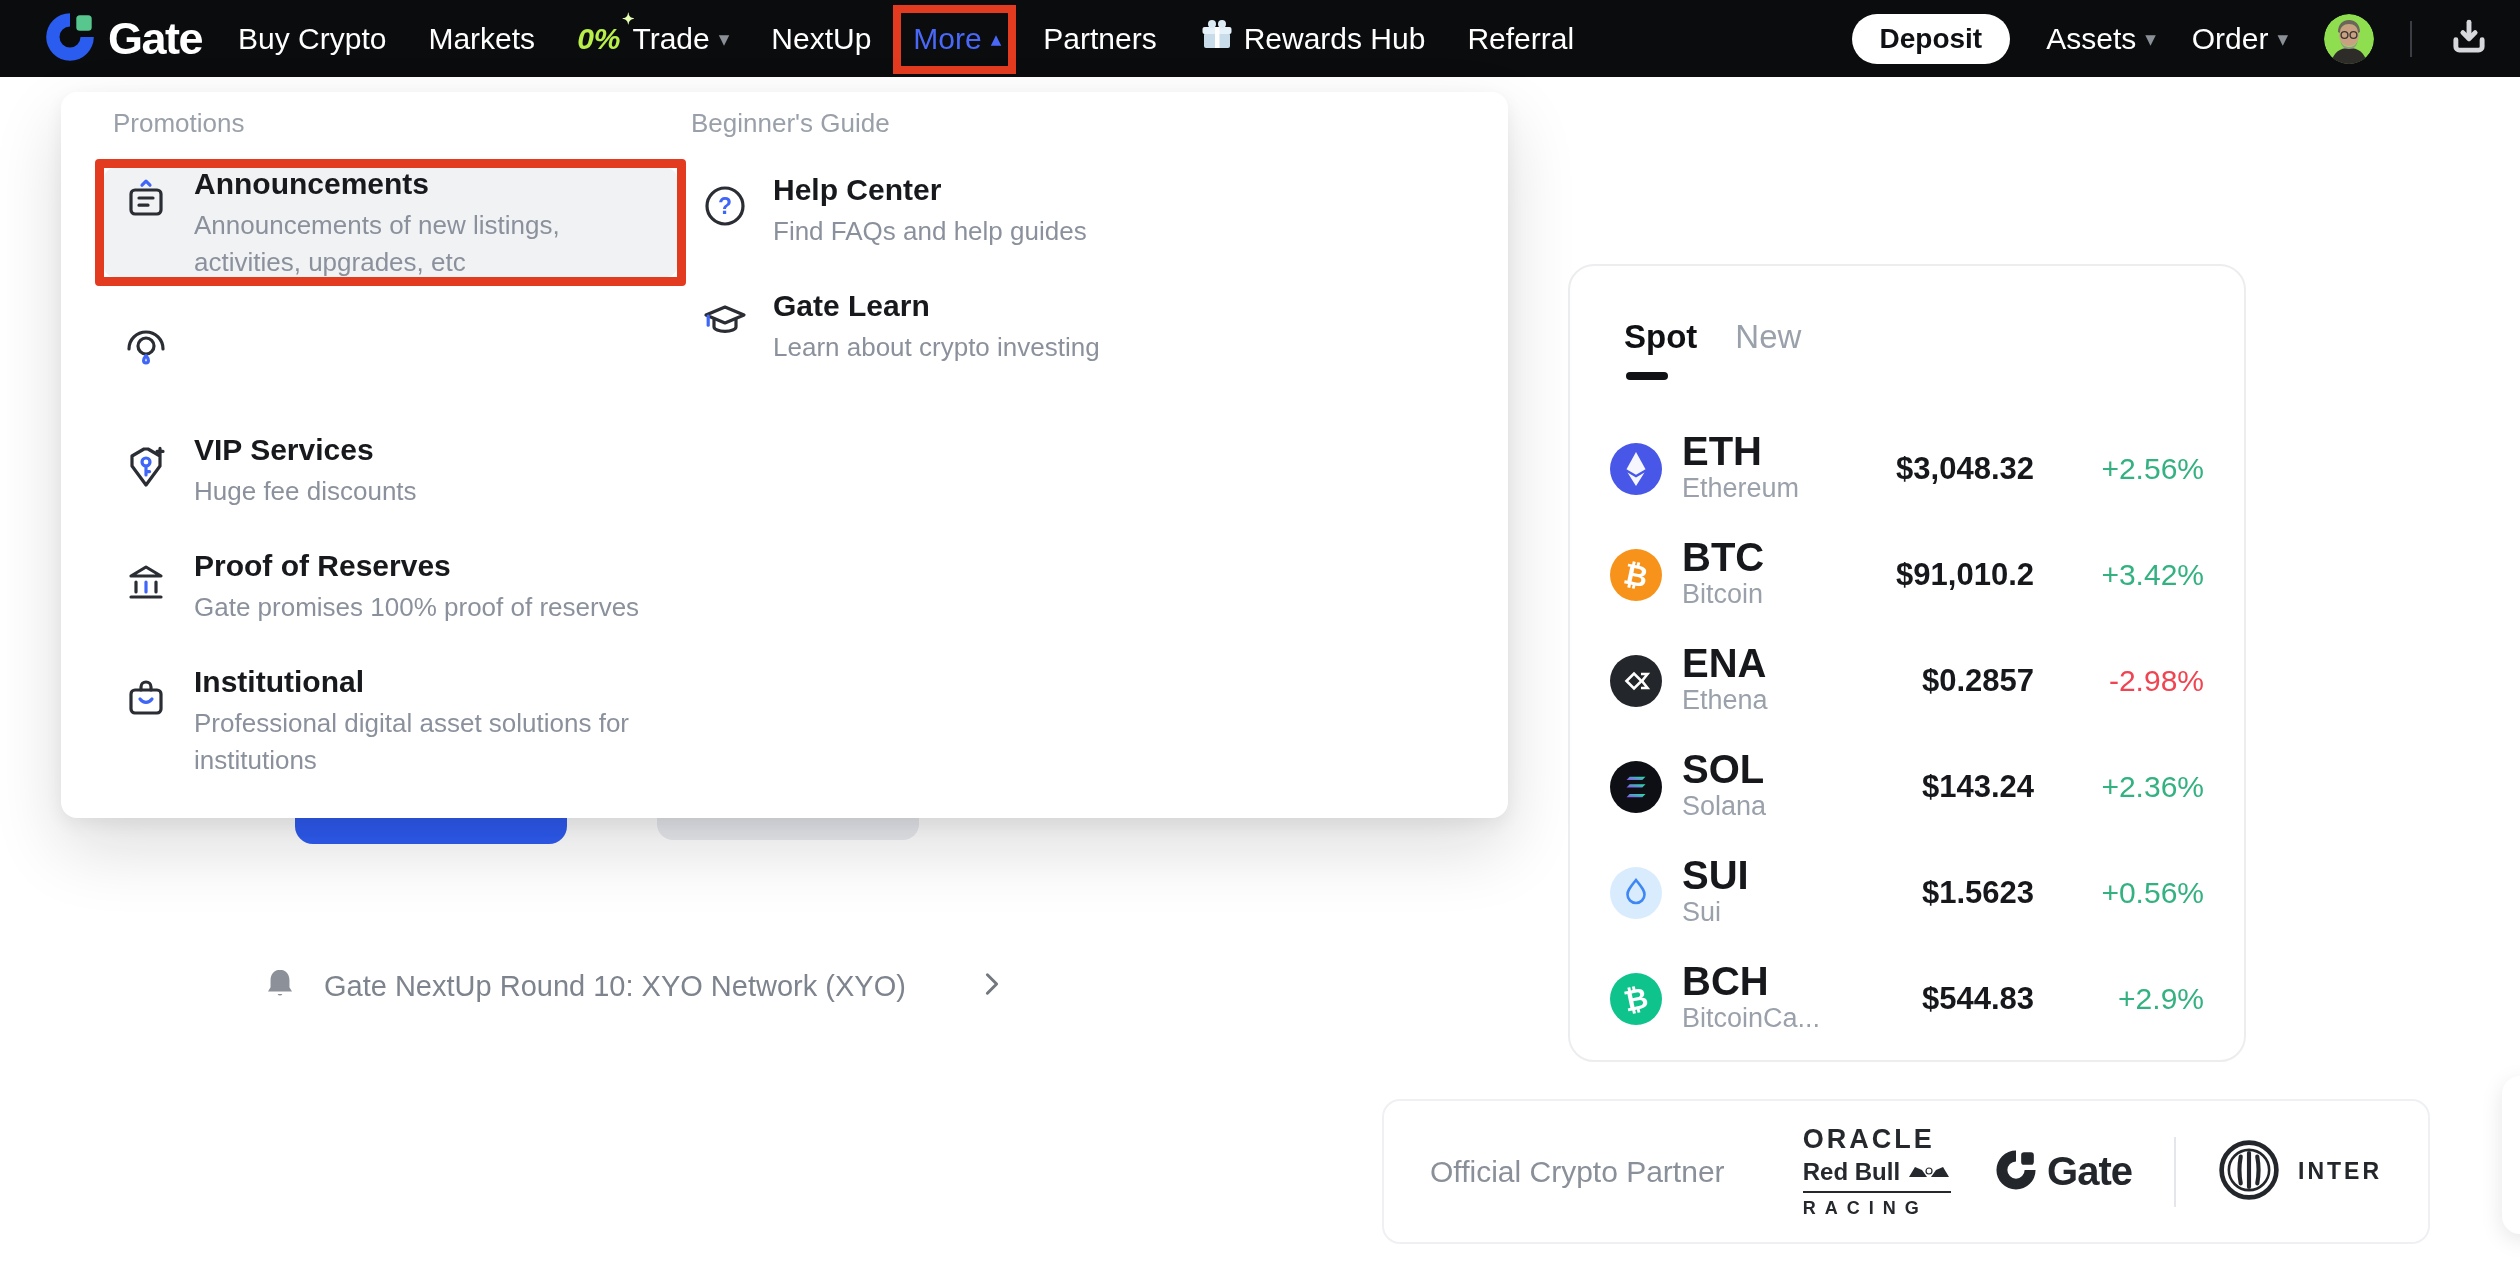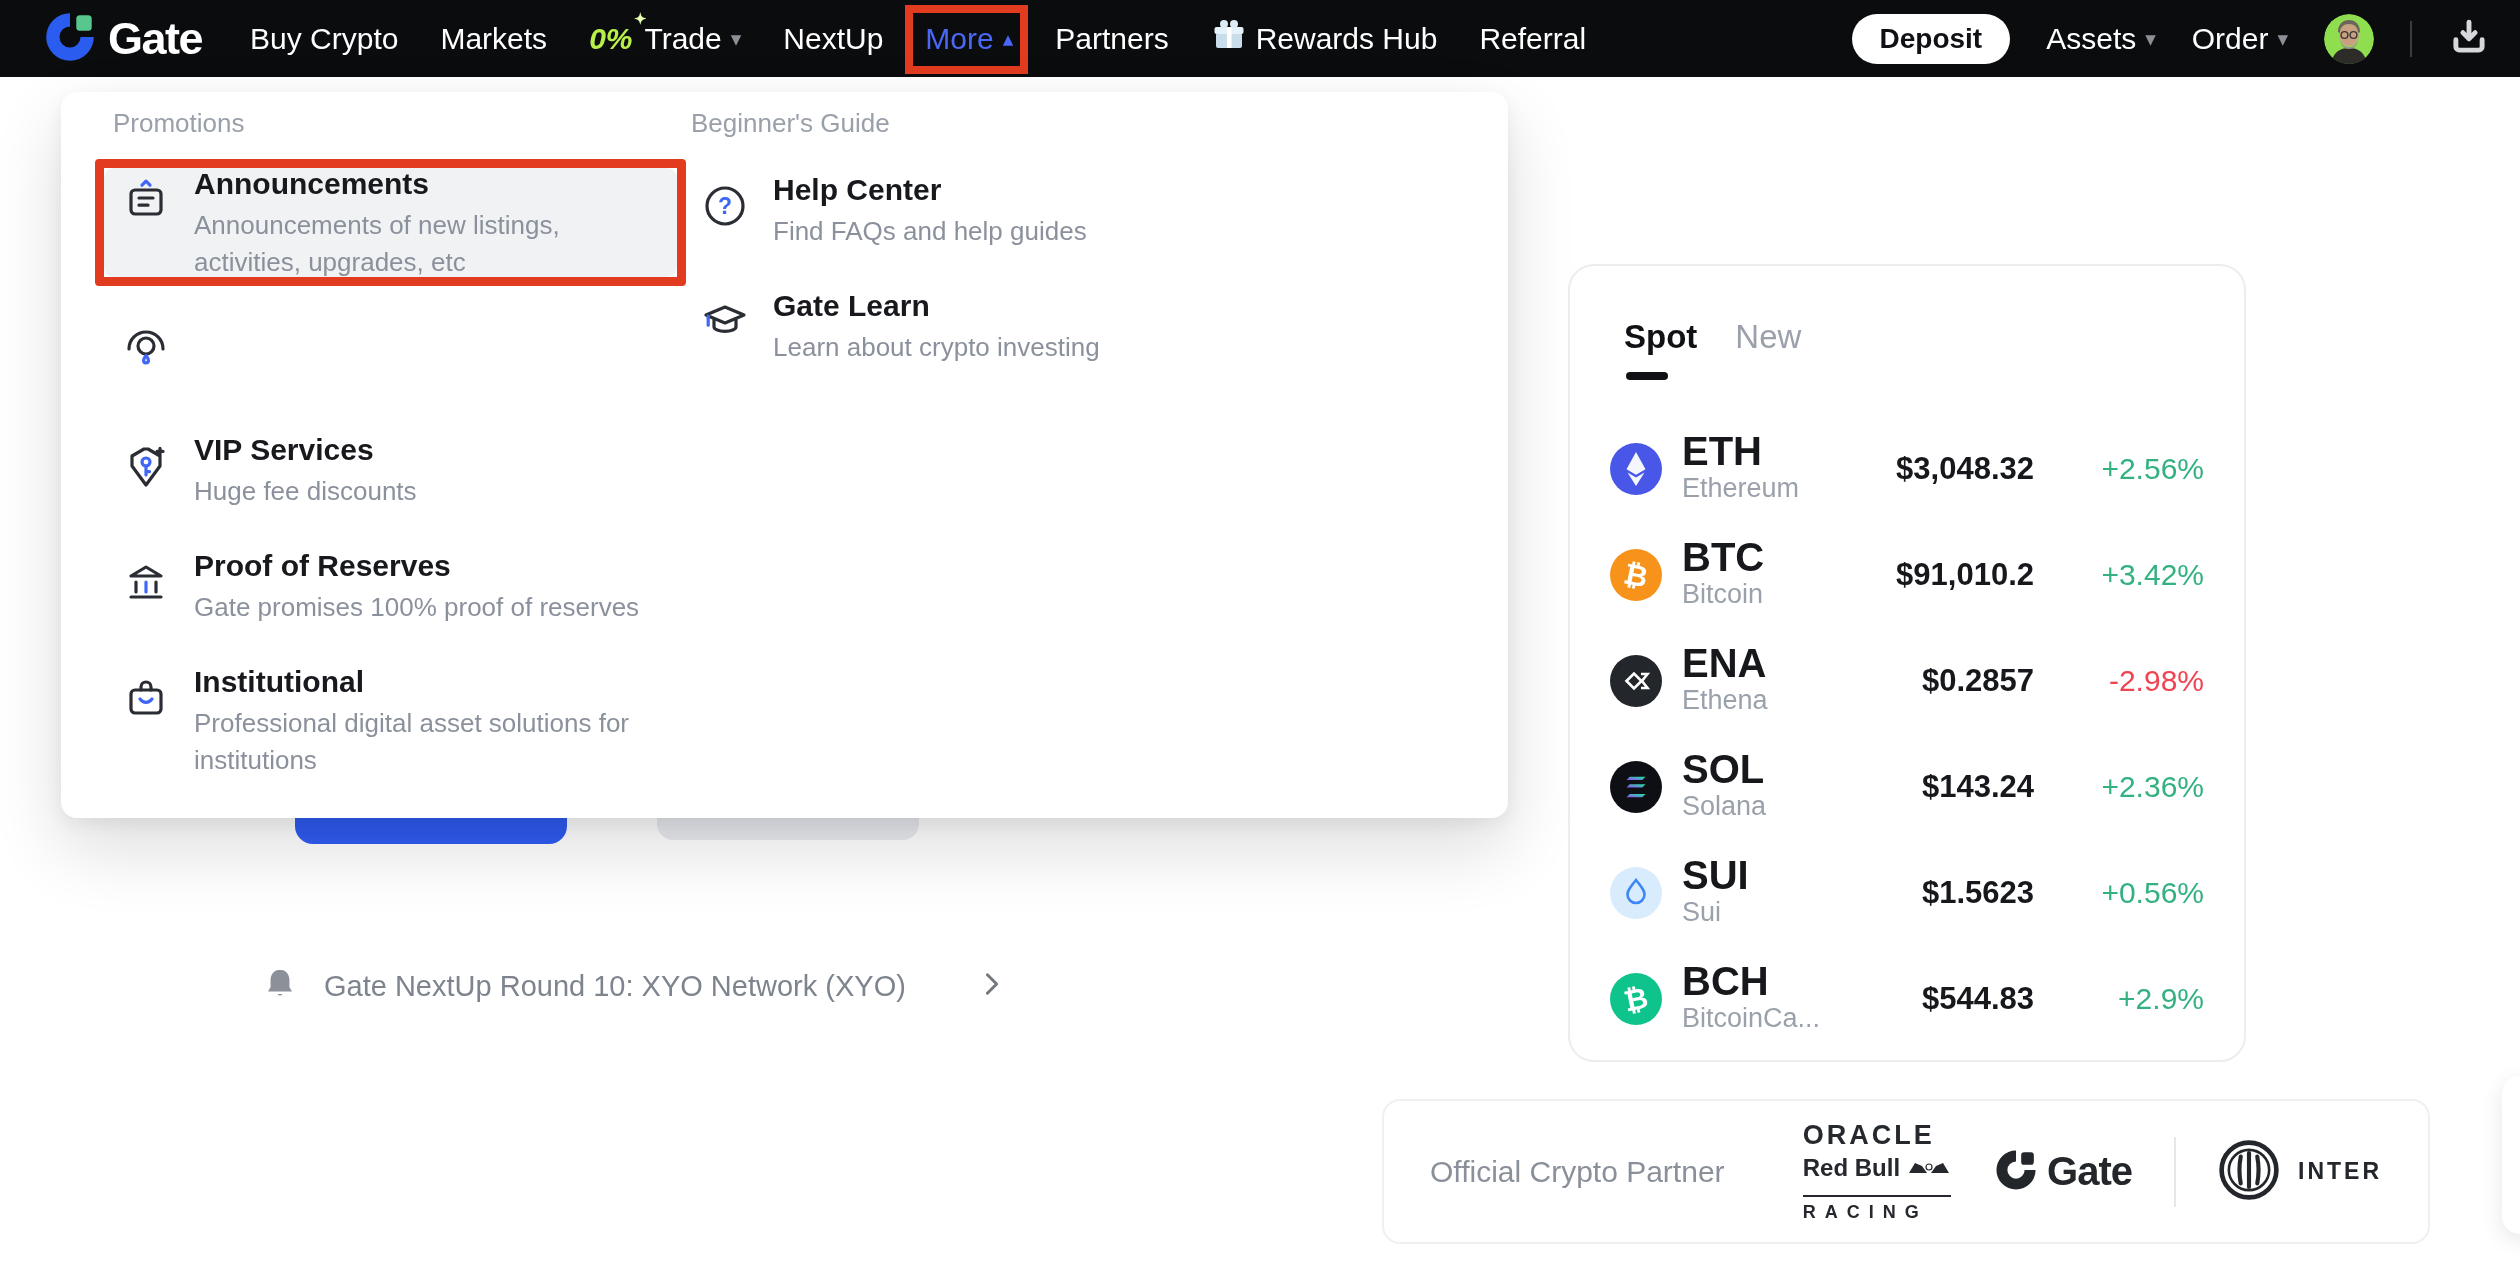--- a/index.html
+++ b/index.html
@@ -10,21 +10,21 @@
   }
 
   
   .topbar{
     position:absolute; left:0; top:0; width:2520px; height:77px;
     background:#0b0c0e; display:flex; align-items:center;
     padding:0 30px 0 42px; z-index:30;
   }
   .logo{ display:flex; align-items:center; gap:10px; }
   .logo-word{ color:#fff; font-size:45px; font-weight:800; letter-spacing:-1.5px; }
-  .nav{ display:flex; align-items:center; gap:42px; margin-left:48px; }
+  .nav{ display:flex; align-items:center; gap:42px; margin-left:36px; }
   .nav-item{
     font-size:30px; font-weight:500; color:#fff; display:flex;
     align-items:center; gap:9px; white-space:nowrap; cursor:pointer;
   }
   .caret{ font-size:21px; color:#8b9097; line-height:1; }
   .nav-more{ color:#4a68f7; position:relative; }
   .nav-more .caret{ color:#4a68f7; }
   .badge-zero{
     font-style:italic; font-weight:800; font-size:30px; color:#b9ef49;
     position:relative; margin-right:3px;
@@ -96,21 +96,21 @@
   
   .partner{
     position:absolute; left:1382px; top:1099px; width:1048px; height:145px;
     background:#fff; border:2px solid #eef0f3; border-radius:18px;
     display:flex; align-items:center; padding:0 46px; gap:42px; z-index:20;
   }
   .p-label{ font-size:30px; color:#8a909a; margin-right:auto; }
   .rbr{ display:flex; flex-direction:column; align-items:flex-start; color:#25282d; }
   .rbr-1{ font-size:27px; font-weight:700; letter-spacing:3px; }
   .rbr-2{ display:flex; align-items:center; gap:7px; font-size:24px; font-weight:800;
-          border-bottom:2px solid #25282d; padding:3px 0 13px; }
+          border-bottom:2px solid #25282d; padding:3px 0 5px; }
   .rbr-3{ font-size:18px; letter-spacing:9px; margin-top:5px; font-weight:600; }
   .gate-dark{ display:flex; align-items:center; gap:8px; color:#23262b; }
   .gate-dark .logo-word-dark{ font-size:40px; font-weight:800; letter-spacing:-1px; color:#23262b; }
   .p-div{ width:2px; height:70px; background:#e4e6ea; }
   .inter{ display:flex; align-items:center; gap:18px; color:#23262b; }
   .inter-t{ font-size:23px; font-weight:700; letter-spacing:3px; }
 
   
   .btn-blue{
     position:absolute; left:295px; top:810px; width:272px; height:34px;

